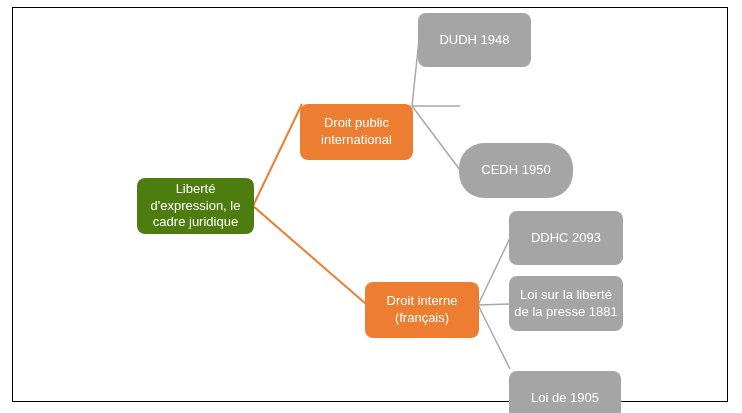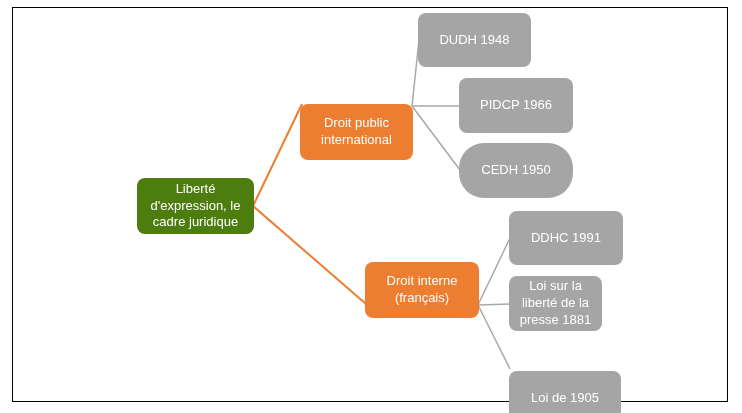--- a/index.html
+++ b/index.html
@@ -44,27 +44,27 @@
     align-items: center;
     justify-content: center;
     padding: 2px 4px;
     cursor: default;
   }
   .node-root   { background: #4d7c0f; left: 137px; top: 178px; width: 117px; height: 56px; }
   .node-branch { background: #ED7D31; }
   .node-leaf   { background: #A5A5A5; }
 
   .node-droit-public  { left: 300px; top: 77px;  width: 113px; height: 56px; margin-top: 27px; }
-  .node-droit-interne { left: 365px; top: 262px; width: 114px; height: 56px; }
+  .node-droit-interne { left: 365px; top: 282px; width: 114px; height: 56px; }
 
   .node-dudh    { left: 418px; top: 13px;  width: 113px; height: 54px; }
   .node-pidcp   { left: 459px; top: 78px;  width: 114px; height: 55px; }
   .node-cedh    { left: 459px; top: 143px; width: 114px; height: 55px; border-radius: 25px; }
   .node-ddhc    { left: 509px; top: 211px; width: 114px; height: 54px; }
-  .node-presse  { left: 509px; top: 276px; width: 93px; height: 55px; }
+  .node-presse  { left: 509px; top: 276px; width: 114px; height: 55px; }
   .node-loi1905 { left: 509px; top: 342px; width: 112px; height: 54px; margin-top: 29px; }
 </style>
 </head>
 <body>
 
 <div class="canvas">
 
   <div class="frame"></div>
 
   <svg class="connectors" viewBox="0 0 742 413" xmlns="http://www.w3.org/2000/svg">
@@ -81,23 +81,22 @@
   </svg>
 
   <div class="node node-root">Liberté d'expression, le cadre juridique</div>
 
   <div class="node node-branch node-droit-public">Droit public international</div>
 
   <div class="node node-branch node-droit-interne">Droit interne (français)</div>
 
   <div class="node node-leaf node-dudh">DUDH 1948</div>
 
-  <div class="node node-leaf node-pidcp">PIDCP 1966</div>
 
   <div class="node node-leaf node-cedh">CEDH 1950</div>
 
-  <div class="node node-leaf node-ddhc">DDHC 1991</div>
+  <div class="node node-leaf node-ddhc">DDHC 2093</div>
 
   <div class="node node-leaf node-presse">Loi sur la liberté de la presse 1881</div>
 
   <div class="node node-leaf node-loi1905">Loi de 1905</div>
 
 </div>
 
 </body></html>

